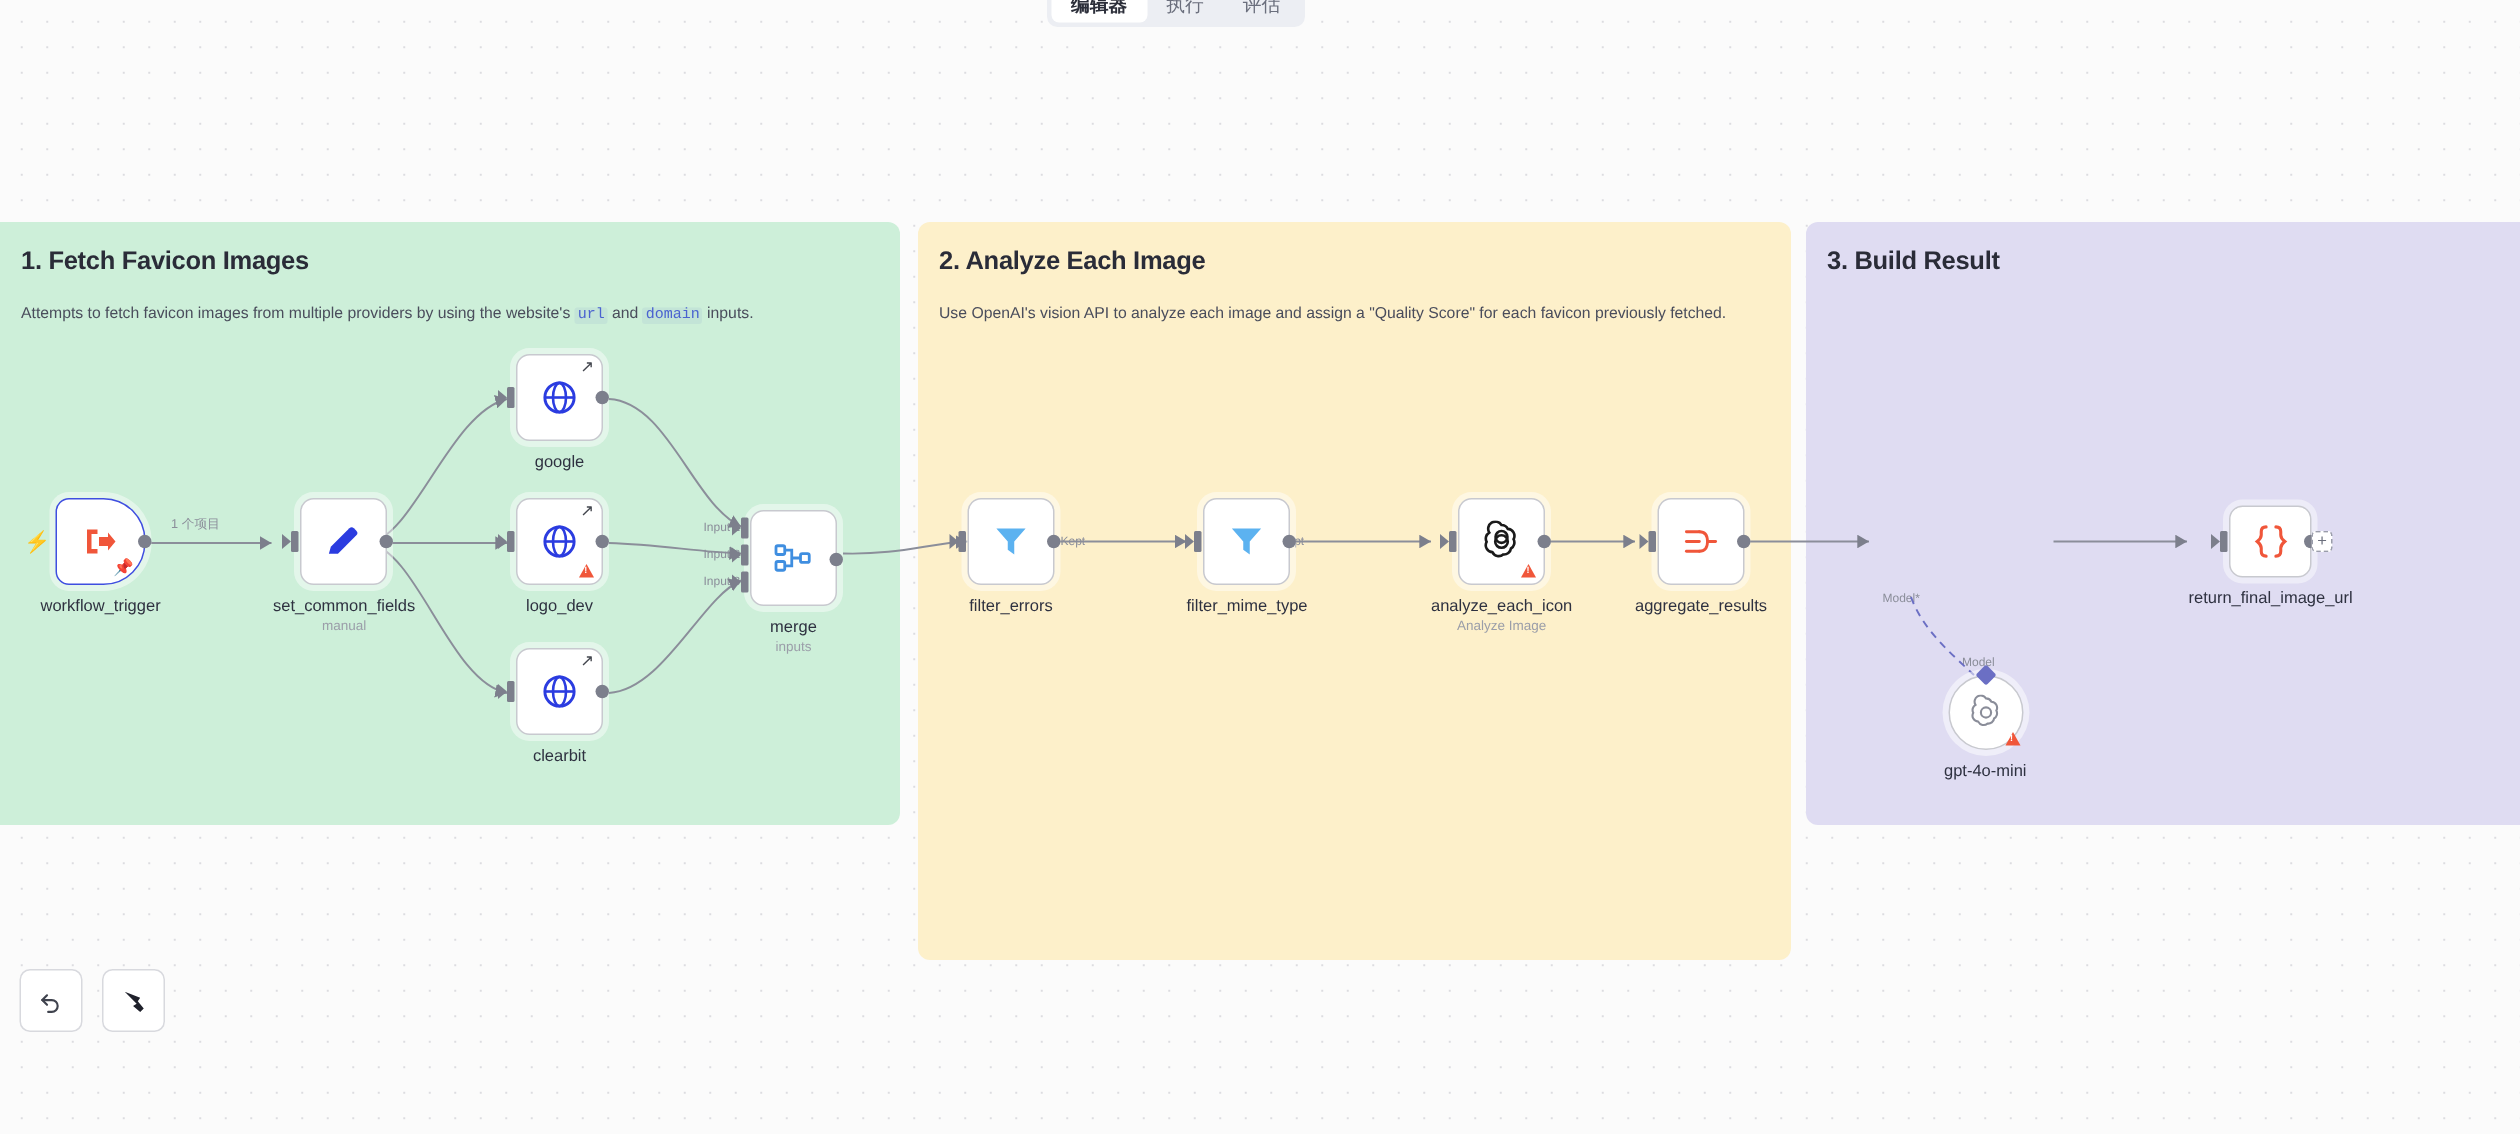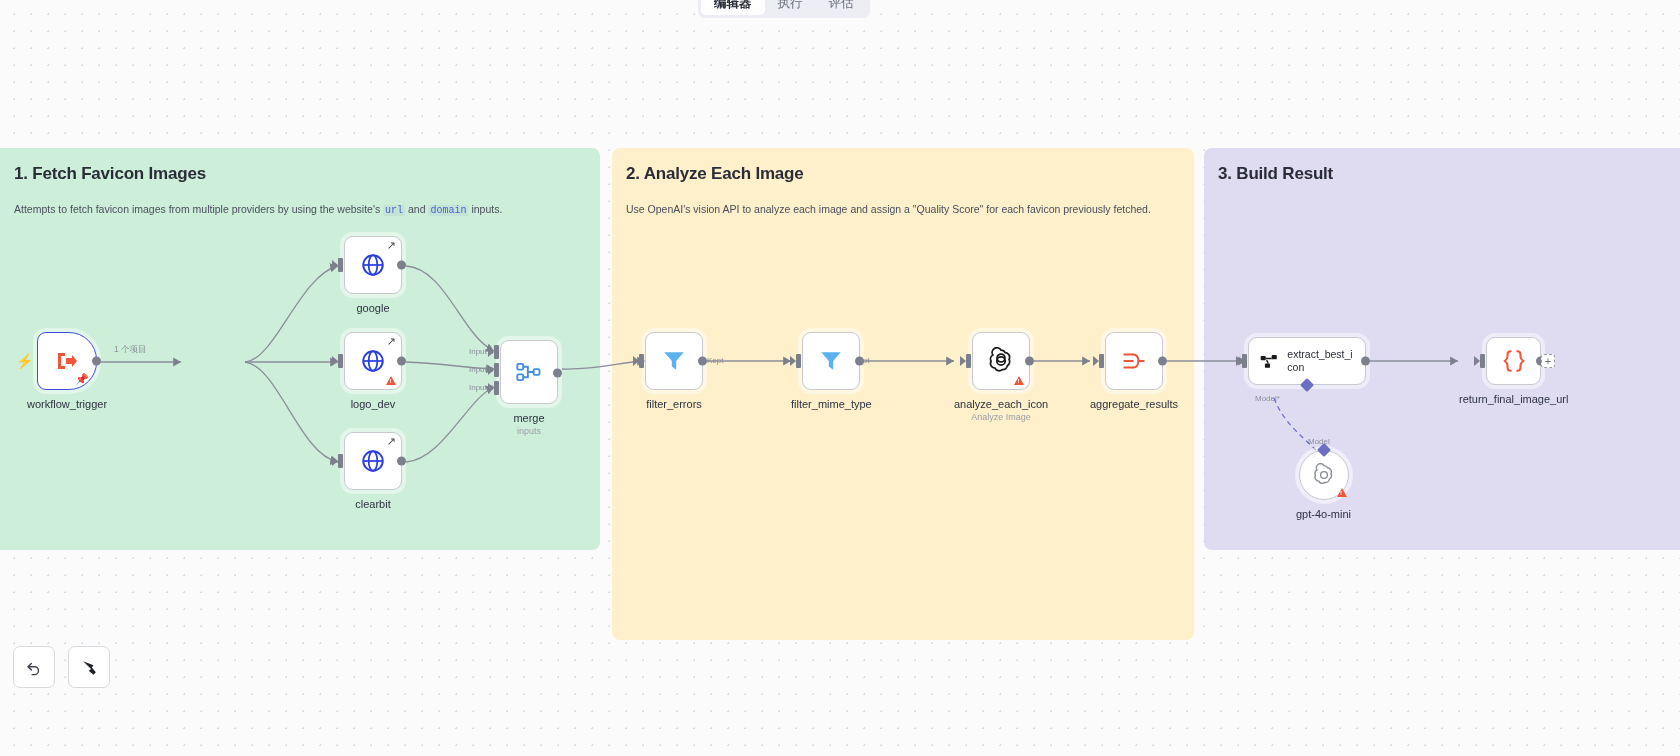--- a/index.html
+++ b/index.html
@@ -271,20 +271,31 @@
         <path d="M3 4 h7 v3 H6 v10 h4 v3 H3 z" fill="#f0563a"></path>
         <path d="M11 9 h6 V6 l5 6 -5 6 v-3 h-6 z" fill="#f0563a"></path>
       </svg>
       <span class="pin">📌</span>
       <span class="dot-out"></span>
     </div>
     <div class="nlabel">workflow_trigger</div>
   </div>
   <div class="edge-label" style="left:114px; top:344px;">1 个项目</div>
 
+  <div class="node" style="left:182px; top:332px;">
+    <div class="nbox">
+      <span class="dot-in"></span>
+      <svg width="26" height="26" viewBox="0 0 24 24">
+        <path d="M3 19.5 L4.2 15.2 L15.6 3.9 a2 2 0 0 1 2.8 0 l1.5 1.5 a2 2 0 0 1 0 2.8 L8.6 19.5 z" fill="#2b3ce0"></path>
+      </svg>
+      <span class="dot-out"></span>
+    </div>
+    <div class="nlabel">set_common_fields</div>
+    <div class="nsub">manual</div>
+  </div>
 
   <div class="node" style="left:344px; top:236px;">
     <div class="nbox">
       <span class="dot-in"></span>
       <span class="arrow-tr">↗</span>
       <svg width="26" height="26" viewBox="0 0 24 24">
         <circle cx="12" cy="12" r="9" fill="none" stroke="#2b3ce0" stroke-width="1.8"></circle>
         <ellipse cx="12" cy="12" rx="4" ry="9" fill="none" stroke="#2b3ce0" stroke-width="1.6"></ellipse>
         <line x1="3" y1="12" x2="21" y2="12" stroke="#2b3ce0" stroke-width="1.6"></line>
       </svg>
@@ -390,34 +401,20 @@
           <line x1="3" y1="18" x2="11" y2="18"></line>
           <path d="M11 6 q5 0 5 6 q0 6 -5 6"></path>
           <line x1="16" y1="12" x2="21" y2="12"></line>
         </g>
       </svg>
       <span class="dot-out"></span>
     </div>
     <div class="nlabel">aggregate_results</div>
   </div>
 
-  <div class="node" style="left:1248px; top:337px;">
-    <div class="nbox wide">
-      <span class="dot-in"></span>
-      <svg width="24" height="22" viewBox="0 0 24 24">
-        <rect x="2" y="6" width="6" height="5" rx="1" fill="#1a1a1a"></rect>
-        <rect x="15" y="5" width="6" height="5" rx="1" fill="#1a1a1a"></rect>
-        <rect x="7" y="15" width="6" height="5" rx="1" fill="#1a1a1a"></rect>
-        <path d="M8 9 h7 M9 11 l2 4" stroke="#1a1a1a" stroke-width="1.6" fill="none"></path>
-      </svg>
-      <span class="inline-label">extract_best_icon</span>
-      <span class="dot-out"></span>
-      <span class="diamond" style="left:50%; bottom:-6px; margin-left:-5px;"></span>
-    </div>
-  </div>
   <div class="port-label" style="left:1255px; top:394px;">Model*</div>
 
   <div class="cnode" style="left:1296px; top:450px;">
     <div class="cbox">
       <span class="diamond" style="top:-6px; left:50%; margin-left:-5px;"></span>
       <svg width="24" height="24" viewBox="0 0 24 24">
         <path d="M12 2.6 a4 4 0 0 1 3.6 2.2 a4 4 0 0 1 3.3 5.9 a4 4 0 0 1 -1.5 5.3 a4 4 0 0 1 -4.4 3.4 a4 4 0 0 1 -6.2 -1.3 a4 4 0 0 1 -3.3 -5.9 a4 4 0 0 1 1.5 -5.3 A4 4 0 0 1 12 2.6 z" fill="none" stroke="#8a8d99" stroke-width="1.4"></path>
         <circle cx="12" cy="12" r="3.4" fill="none" stroke="#8a8d99" stroke-width="1.4"></circle>
       </svg>
       <span class="warn"></span>

